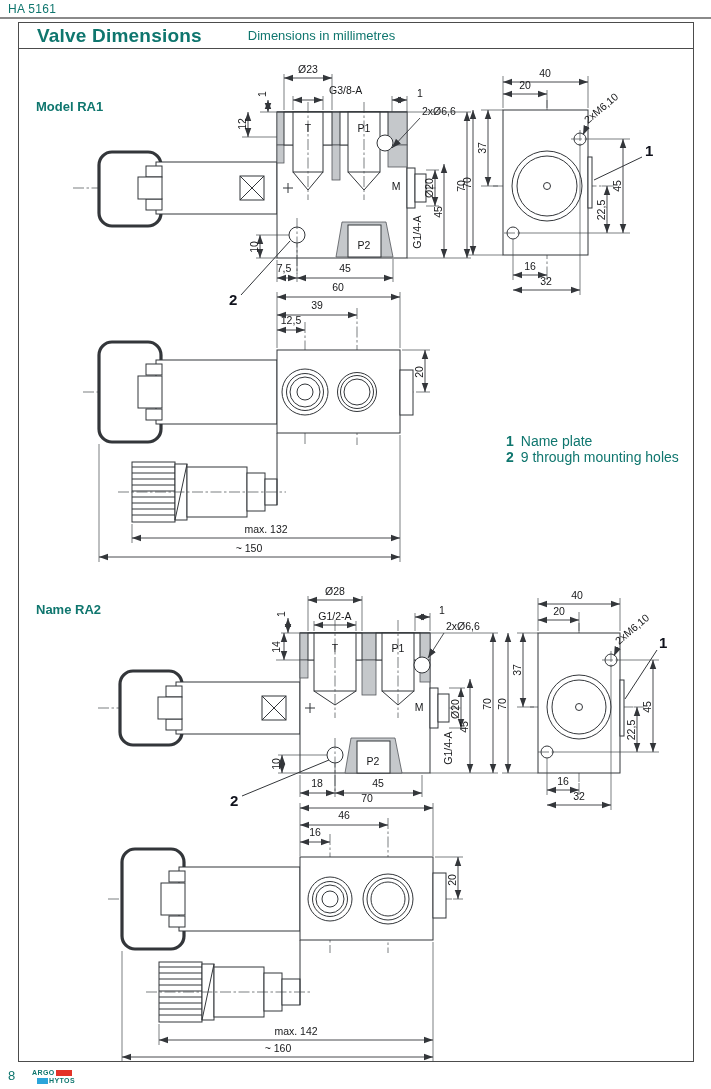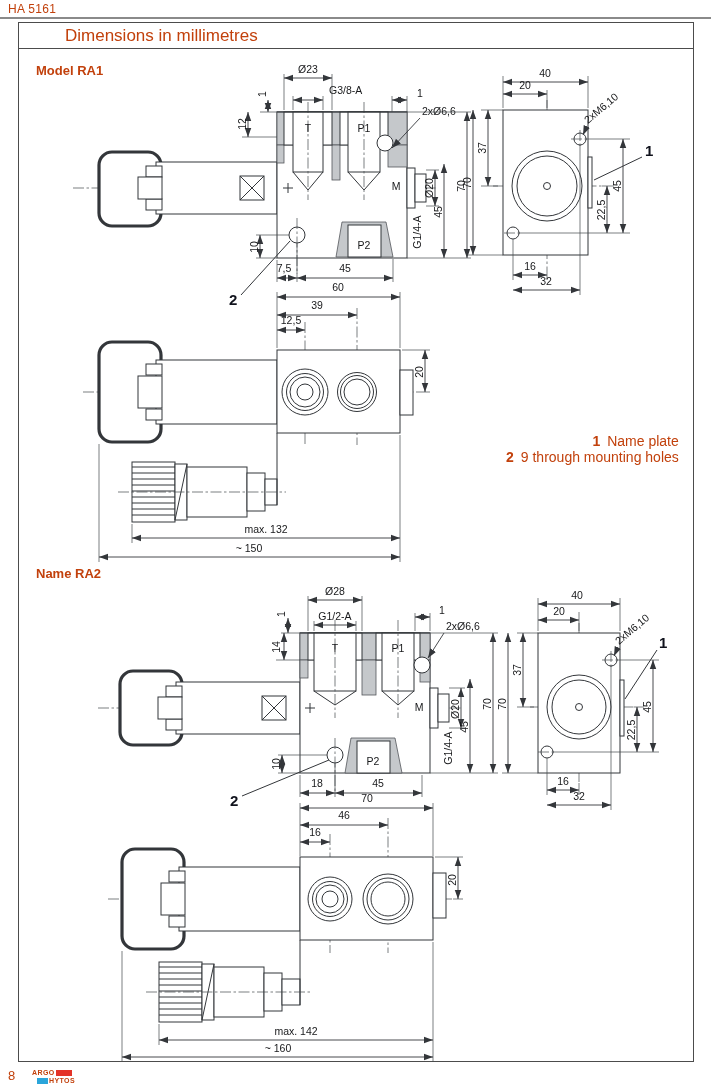--- a/index.html
+++ b/index.html
@@ -1,24 +1,24 @@
 <!DOCTYPE html>
 <html><head>
 <meta charset="utf-8">
 <style>
   html,body{margin:0;padding:0;background:#fff;}
   .page{position:relative;width:711px;height:1089px;background:#fff;overflow:hidden;
-        font-family:"Liberation Sans",sans-serif;color:#c2410c;text-align:right;}
+        font-family:"Liberation Sans",sans-serif;color:#0f766e;}
   .doc-code{position:absolute;left:8px;top:2px;font-size:12px;letter-spacing:0.3px;}
   .topline{position:absolute;left:0;top:17px;width:711px;border-top:2px solid #8a8a8a;}
   .frame{position:absolute;left:18px;top:22px;width:676px;height:1040px;border:1.3px solid #4c4c4c;box-sizing:border-box;}
   .titlebar{height:25px;border-bottom:1.3px solid #4c4c4c;display:flex;align-items:center;}
   .title{font-size:19px;font-weight:bold;margin-left:18px;letter-spacing:0.2px;}
-  .subtitle{font-size:17px;margin-left:46px;}
-  .model-label{position:absolute;left:36px;font-size:13px;font-weight:bold;}
+  .subtitle{font-size:13px;margin-left:46px;}
+  .model-label{position:absolute;left:36px;font-size:13px;font-weight:bold;margin-top:36px;}
   .draw{position:absolute;}
   .legend{position:absolute;left:506px;top:433px;font-size:14px;line-height:16px;}
   .legend .num{font-weight:bold;margin-right:7px;}
   .pageno{position:absolute;left:8px;top:1068px;font-size:13px;}
   .logo{position:absolute;left:32px;top:1069px;}
   .lrow{display:flex;align-items:center;height:7px;margin-bottom:1px;}
   .lrow2{margin-left:5px;}
   .lt{font-size:7px;font-weight:bold;letter-spacing:0.4px;line-height:7px;}
   .lred{width:16px;height:6px;background:#e43328;margin-left:1px;}
   .lblue{width:11px;height:6px;background:#2aa5da;margin-right:1px;}
@@ -36,20 +36,21 @@
 </head>
 <body>
 
 <div class="page">
 
   <div class="doc-code">HA 5161</div>
   <div class="topline"></div>
 
   <div class="frame">
     <div class="titlebar">
+      <span class="title">Valve Dimensions</span>
       <span class="subtitle">Dimensions in millimetres</span>
     </div>
   </div>
 
   <div class="model-label" style="top:63px;">Model RA1</div>
 
   <svg class="draw" style="left:18px;top:60px;" width="677" height="505" viewBox="0 0 677 505">
     <defs>
       <marker id="arA" viewBox="0 0 10 8" markerWidth="11" markerHeight="8.8" refX="9.5" refY="4" orient="auto-start-reverse">
         <path d="M0,0.6 L9.5,4 L0,7.4 Z" fill="#33363a"></path>

